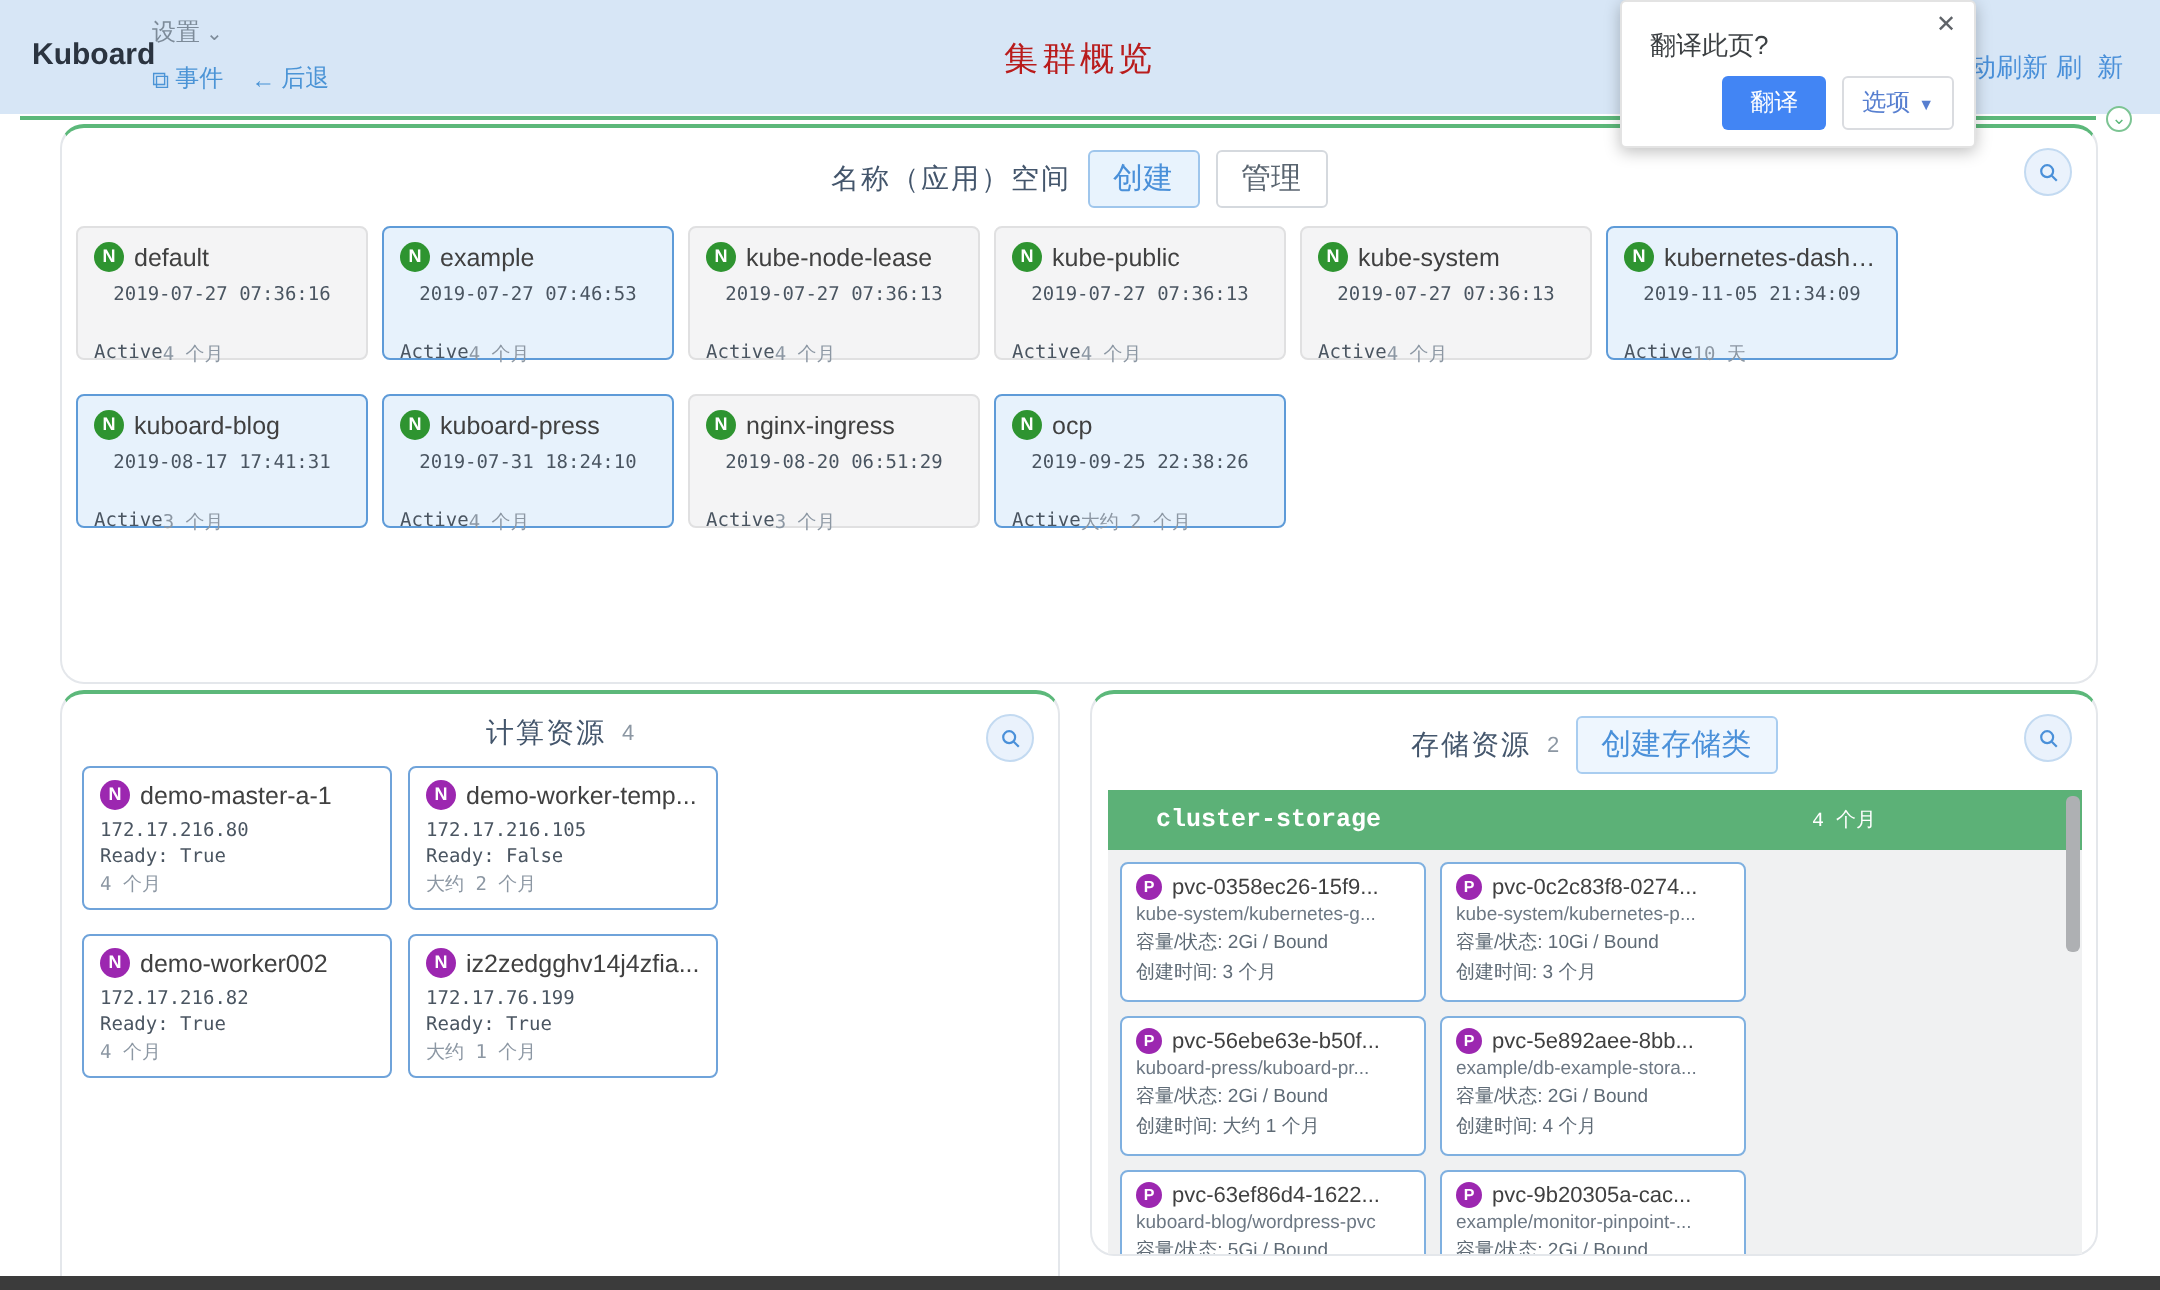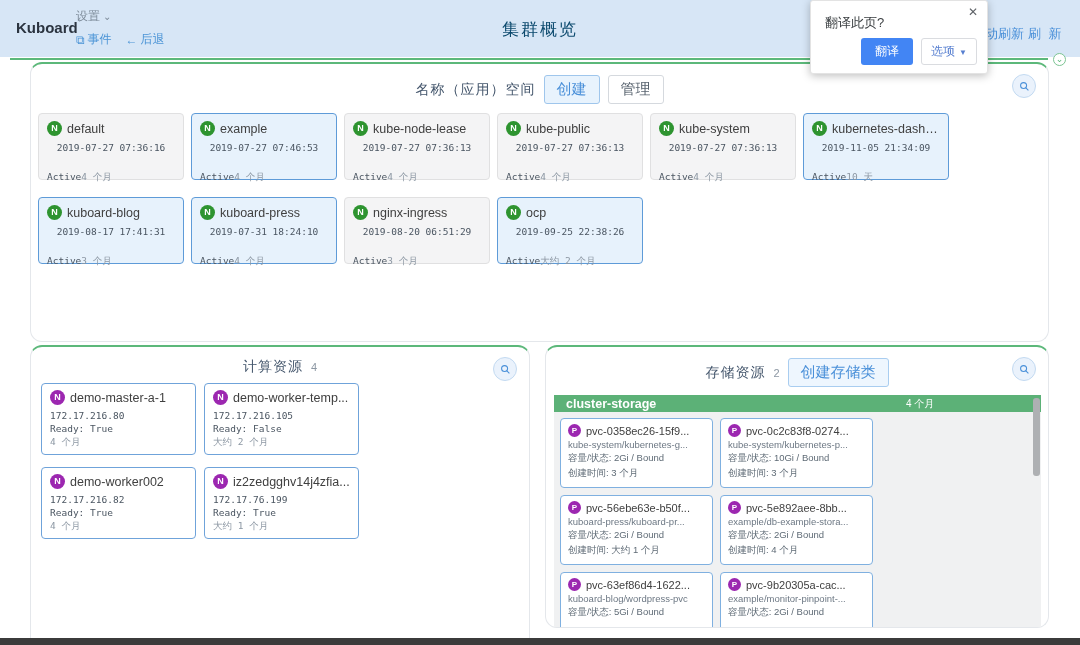--- a/index.html
+++ b/index.html
@@ -7,21 +7,21 @@
   .screen { position:relative; width:1080px; height:645px; background:#fff; overflow:hidden; }
 
   
   .topbar { position:absolute; left:0; top:0; width:1080px; height:57px; background:#d7e6f6; }
   .brand { position:absolute; left:16px; top:19px; font-size:15px; font-weight:bold; color:#2b3440; cursor:pointer; }
   .nav-left { position:absolute; left:76px; top:8px; }
   .settings-row { font-size:12px; color:#7d8b99; cursor:pointer; }
   .settings-row .caret { font-size:10px; margin-left:3px; }
   .links-row { margin-top:6px; font-size:12px; color:#4b94d6; display:flex; gap:14px; }
   .links-row .link { cursor:pointer; display:flex; align-items:center; gap:3px; }
-  .page-title { position:absolute; left:0; right:0; top:18px; text-align:center; font-size:17px; color:#0c4a6e; letter-spacing:2px;font-family:Liberation Serif, serif; }
+  .page-title { position:absolute; left:0; right:0; top:18px; text-align:center; font-size:17px; color:#b91c1c; letter-spacing:2px;font-family:Liberation Serif, serif; }
   .hdr-link { position:absolute; top:25px; font-size:13px; color:#4a90d9; cursor:pointer; white-space:nowrap; }
   .hdr-link.autorefresh { left:985px; }
   .hdr-link.refresh { left:1028px; letter-spacing:2px; }
 
   
   .green-line { position:absolute; left:10px; top:58px; width:1038px; height:2px; background:#5cb87a; }
   .collapse-icon { position:absolute; left:1053px; top:53px; width:13px; height:13px; border:1px solid #7cc493; border-radius:50%; color:#5cb87a; font-size:9px; line-height:10px; text-align:center; cursor:pointer; background:#fff; }
 
   
   .panel { position:absolute; background:#fff; border:1px solid #e4e7eb; border-top:2px solid #5cb87a; border-radius:12px; }
@@ -52,21 +52,21 @@
   .status-row { display:flex; margin-top:18px; }
   .age { color:#8c97a3; }
 
   .node-wrap { display:flex; flex-wrap:wrap; margin-top:7px; padding:0 10px; gap:12px 8px; }
   .node-card { width:155px; height:72px; background:#fff; border:1px solid #6fa3da; border-radius:4px; padding:6px 8px; cursor:pointer; }
   .node-line { margin-top:2px; }
   .node-line.first { margin-top:5px; }
 
   
   .sc-container { position:absolute; left:8px; top:48px; width:487px; height:232px; background:#f0f1f2; overflow:hidden; }
-  .sc-header { position:relative; height:17px; background:#5cb177; color:#fff; display:flex; align-items:center; padding:0 12px; }
+  .sc-header { position:relative; height:30px; background:#5cb177; color:#fff; display:flex; align-items:center; padding:0 24px;font-family:Liberation Mono, monospace; }
   .sc-name { font-size:12.5px; font-weight:bold; }
   .sc-age { position:absolute; left:352px; font-size:10px; }
   .sc-scroll-thumb { position:absolute; right:1px; top:3px; width:7px; height:78px; background:#aeb0b3; border-radius:3px; cursor:pointer; }
   .pvc-wrap { display:flex; flex-wrap:wrap; width:330px; padding:6px 0 0 6px; gap:7px; }
   .pvc-card { width:153px; height:70px; background:#fff; border:1px solid #7fb0e0; border-radius:4px; padding:5px 7px; cursor:pointer; }
   .pvc-card .badge { width:13px; height:13px; font-size:8px; line-height:13px; }
   .pvc-card .card-name { font-size:11px; }
   .pvc-line { font-size:9.5px; color:#5f6b76; margin-top:2px; white-space:nowrap; overflow:hidden; text-overflow:ellipsis; }
   .pvc-line.claim { color:#6d7884; }
 

